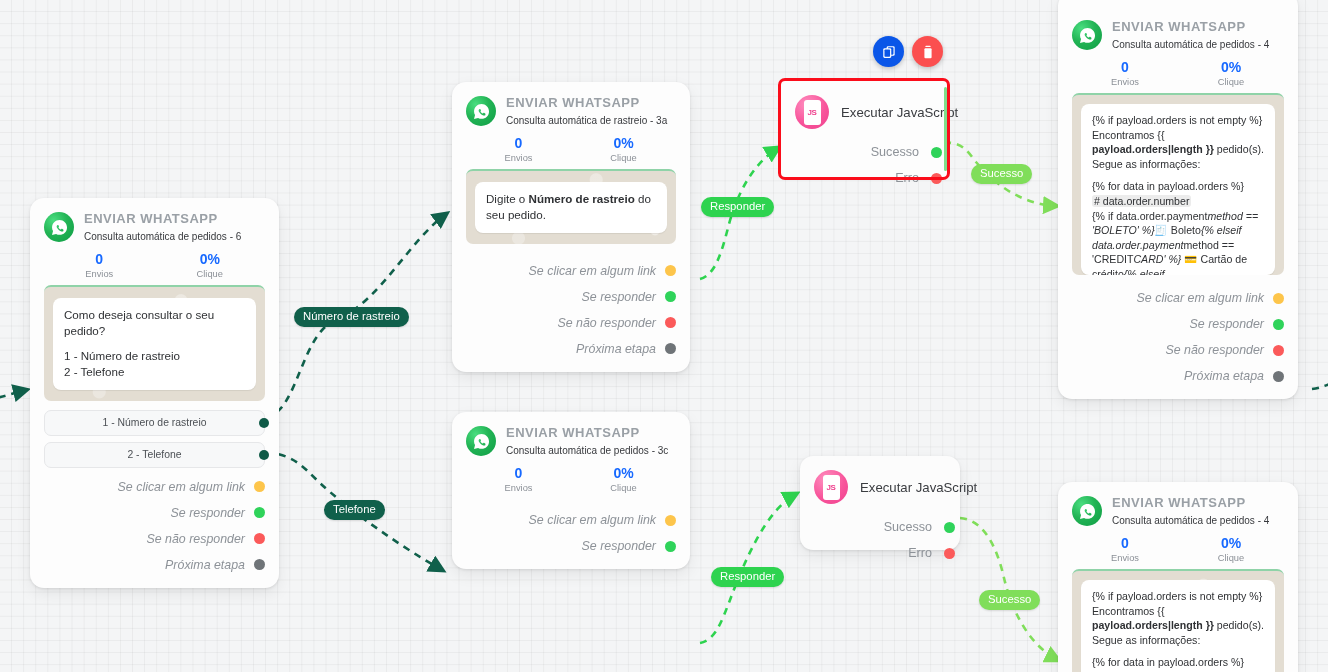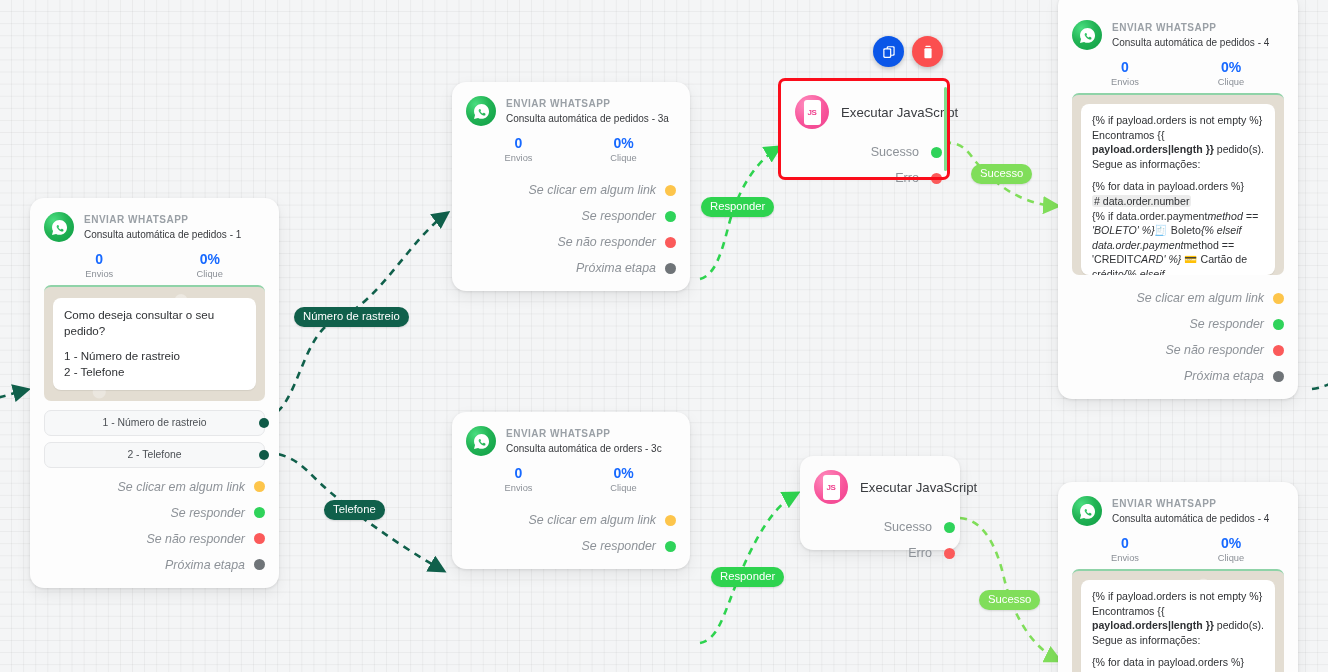--- a/index.html
+++ b/index.html
@@ -34,21 +34,21 @@
   .wa-head { display:flex; align-items:center; gap:10px; }
   .wa-logo {
     width:30px; height:30px; border-radius:50%;
     background:radial-gradient(circle at 32% 28%, #4ade80 0%, #22b455 45%, #0f9d45 100%);
     display:flex; align-items:center; justify-content:center;
     flex:0 0 auto;
   }
   .wa-logo svg { width:19px; height:19px; display:block; }
   .wa-titles { line-height:1.12; }
   .wa-kicker {
-    font-size:10px; letter-spacing:0.5px; color:#9aa0a6; font-weight:600;
+    font-size:13px; letter-spacing:0.5px; color:#9aa0a6; font-weight:600;
   }
   .wa-title { font-size:10px; color:#37393d; margin-top:4px; white-space:nowrap; }
 
   .wa-stats { display:flex; margin:9px 0 4px 0; }
   .wa-stat { flex:1; text-align:center; }
   .wa-stat-num { font-size:14px; color:#1769ff; font-weight:700; }
   .wa-stat-lbl { font-size:9.3px; color:#8b9097; margin-top:2px; }
 
   
   .wa-msgwrap {
@@ -227,21 +227,21 @@
 
   <div class="wa-card" style="left:30px; top:198px; width:249px;">
     <div class="wa-head">
       <div class="wa-logo">
         <svg viewBox="0 0 24 24" aria-hidden="true">
             <path fill="#fff" d="M12.04 2.5c-5.22 0-9.46 4.19-9.46 9.36 0 1.65.44 3.26 1.27 4.68L2.5 21.5l5.13-1.32a9.6 9.6 0 0 0 4.41 1.07c5.22 0 9.46-4.19 9.46-9.36 0-5.17-4.24-9.39-9.46-9.39Zm5.5 13.25c-.23.64-1.35 1.23-1.87 1.27-.5.04-.95.22-2.76-.57-2.18-.96-3.54-3.22-3.65-3.37-.1-.15-.86-1.17-.86-2.23 0-1.06.56-1.58.76-1.8.2-.22.44-.27.59-.27h.42c.14 0 .32-.03.49.38.17.42.6 1.46.65 1.56.05.1.08.23 0 .37-.07.14-.14.23-.28.37l-.2.24c-.1.1-.2.21-.09.4.12.2.52.86 1.12 1.4.77.68 1.42.9 1.62.99.2.1.32.08.44-.05.12-.14.5-.58.64-.78.13-.2.27-.16.45-.1.18.07 1.15.55 1.35.65.2.1.33.15.38.24.05.1.05.55-.18 1.2Z"></path>
           </svg>
       </div>
       <div class="wa-titles">
         <div class="wa-kicker">ENVIAR WHATSAPP</div>
-        <div class="wa-title">Consulta automática de pedidos - 1</div>
+        <div class="wa-title">Consulta automática de pedidos - 6</div>
       </div>
     </div>
     <div class="wa-stats">
       <div class="wa-stat">
         <div class="wa-stat-num">0</div>
         <div class="wa-stat-lbl">Envios</div>
       </div>
       <div class="wa-stat">
         <div class="wa-stat-num">0%</div>
         <div class="wa-stat-lbl">Clique</div>
@@ -282,32 +282,35 @@
 
   <div class="wa-card" style="left:452px; top:82px; width:238px;">
     <div class="wa-head">
       <div class="wa-logo">
         <svg viewBox="0 0 24 24" aria-hidden="true">
             <path fill="#fff" d="M12.04 2.5c-5.22 0-9.46 4.19-9.46 9.36 0 1.65.44 3.26 1.27 4.68L2.5 21.5l5.13-1.32a9.6 9.6 0 0 0 4.41 1.07c5.22 0 9.46-4.19 9.46-9.36 0-5.17-4.24-9.39-9.46-9.39Zm5.5 13.25c-.23.64-1.35 1.23-1.87 1.27-.5.04-.95.22-2.76-.57-2.18-.96-3.54-3.22-3.65-3.37-.1-.15-.86-1.17-.86-2.23 0-1.06.56-1.58.76-1.8.2-.22.44-.27.59-.27h.42c.14 0 .32-.03.49.38.17.42.6 1.46.65 1.56.05.1.08.23 0 .37-.07.14-.14.23-.28.37l-.2.24c-.1.1-.2.21-.09.4.12.2.52.86 1.12 1.4.77.68 1.42.9 1.62.99.2.1.32.08.44-.05.12-.14.5-.58.64-.78.13-.2.27-.16.45-.1.18.07 1.15.55 1.35.65.2.1.33.15.38.24.05.1.05.55-.18 1.2Z"></path>
           </svg>
       </div>
       <div class="wa-titles">
         <div class="wa-kicker">ENVIAR WHATSAPP</div>
-        <div class="wa-title">Consulta automática de pedidos - 3a</div>
+        <div class="wa-title">Consulta automática de rastreio - 3a</div>
       </div>
     </div>
     <div class="wa-stats">
       <div class="wa-stat">
         <div class="wa-stat-num">0</div>
         <div class="wa-stat-lbl">Envios</div>
       </div>
       <div class="wa-stat">
         <div class="wa-stat-num">0%</div>
         <div class="wa-stat-lbl">Clique</div>
       </div>
+    </div>
+    <div class="wa-msgwrap">
+      <div class="wa-bubble">Digite o <b>Número de rastreio</b> do seu pedido.</div>
     </div>
     <div class="wa-outs" style="margin-top:14px;">
       <div class="out-row">
         <span class="out-lbl">Se clicar em algum link</span>
         <span class="dot yellow"></span>
       </div>
       <div class="out-row">
         <span class="out-lbl">Se responder</span>
         <span class="dot green"></span>
       </div>
@@ -324,21 +327,21 @@
 
   <div class="wa-card" style="left:452px; top:412px; width:238px;">
     <div class="wa-head">
       <div class="wa-logo">
         <svg viewBox="0 0 24 24" aria-hidden="true">
             <path fill="#fff" d="M12.04 2.5c-5.22 0-9.46 4.19-9.46 9.36 0 1.65.44 3.26 1.27 4.68L2.5 21.5l5.13-1.32a9.6 9.6 0 0 0 4.41 1.07c5.22 0 9.46-4.19 9.46-9.36 0-5.17-4.24-9.39-9.46-9.39Zm5.5 13.25c-.23.64-1.35 1.23-1.87 1.27-.5.04-.95.22-2.76-.57-2.18-.96-3.54-3.22-3.65-3.37-.1-.15-.86-1.17-.86-2.23 0-1.06.56-1.58.76-1.8.2-.22.44-.27.59-.27h.42c.14 0 .32-.03.49.38.17.42.6 1.46.65 1.56.05.1.08.23 0 .37-.07.14-.14.23-.28.37l-.2.24c-.1.1-.2.21-.09.4.12.2.52.86 1.12 1.4.77.68 1.42.9 1.62.99.2.1.32.08.44-.05.12-.14.5-.58.64-.78.13-.2.27-.16.45-.1.18.07 1.15.55 1.35.65.2.1.33.15.38.24.05.1.05.55-.18 1.2Z"></path>
           </svg>
       </div>
       <div class="wa-titles">
         <div class="wa-kicker">ENVIAR WHATSAPP</div>
-        <div class="wa-title">Consulta automática de orders - 3c</div>
+        <div class="wa-title">Consulta automática de pedidos - 3c</div>
       </div>
     </div>
     <div class="wa-stats">
       <div class="wa-stat">
         <div class="wa-stat-num">0</div>
         <div class="wa-stat-lbl">Envios</div>
       </div>
       <div class="wa-stat">
         <div class="wa-stat-num">0%</div>
         <div class="wa-stat-lbl">Clique</div>

